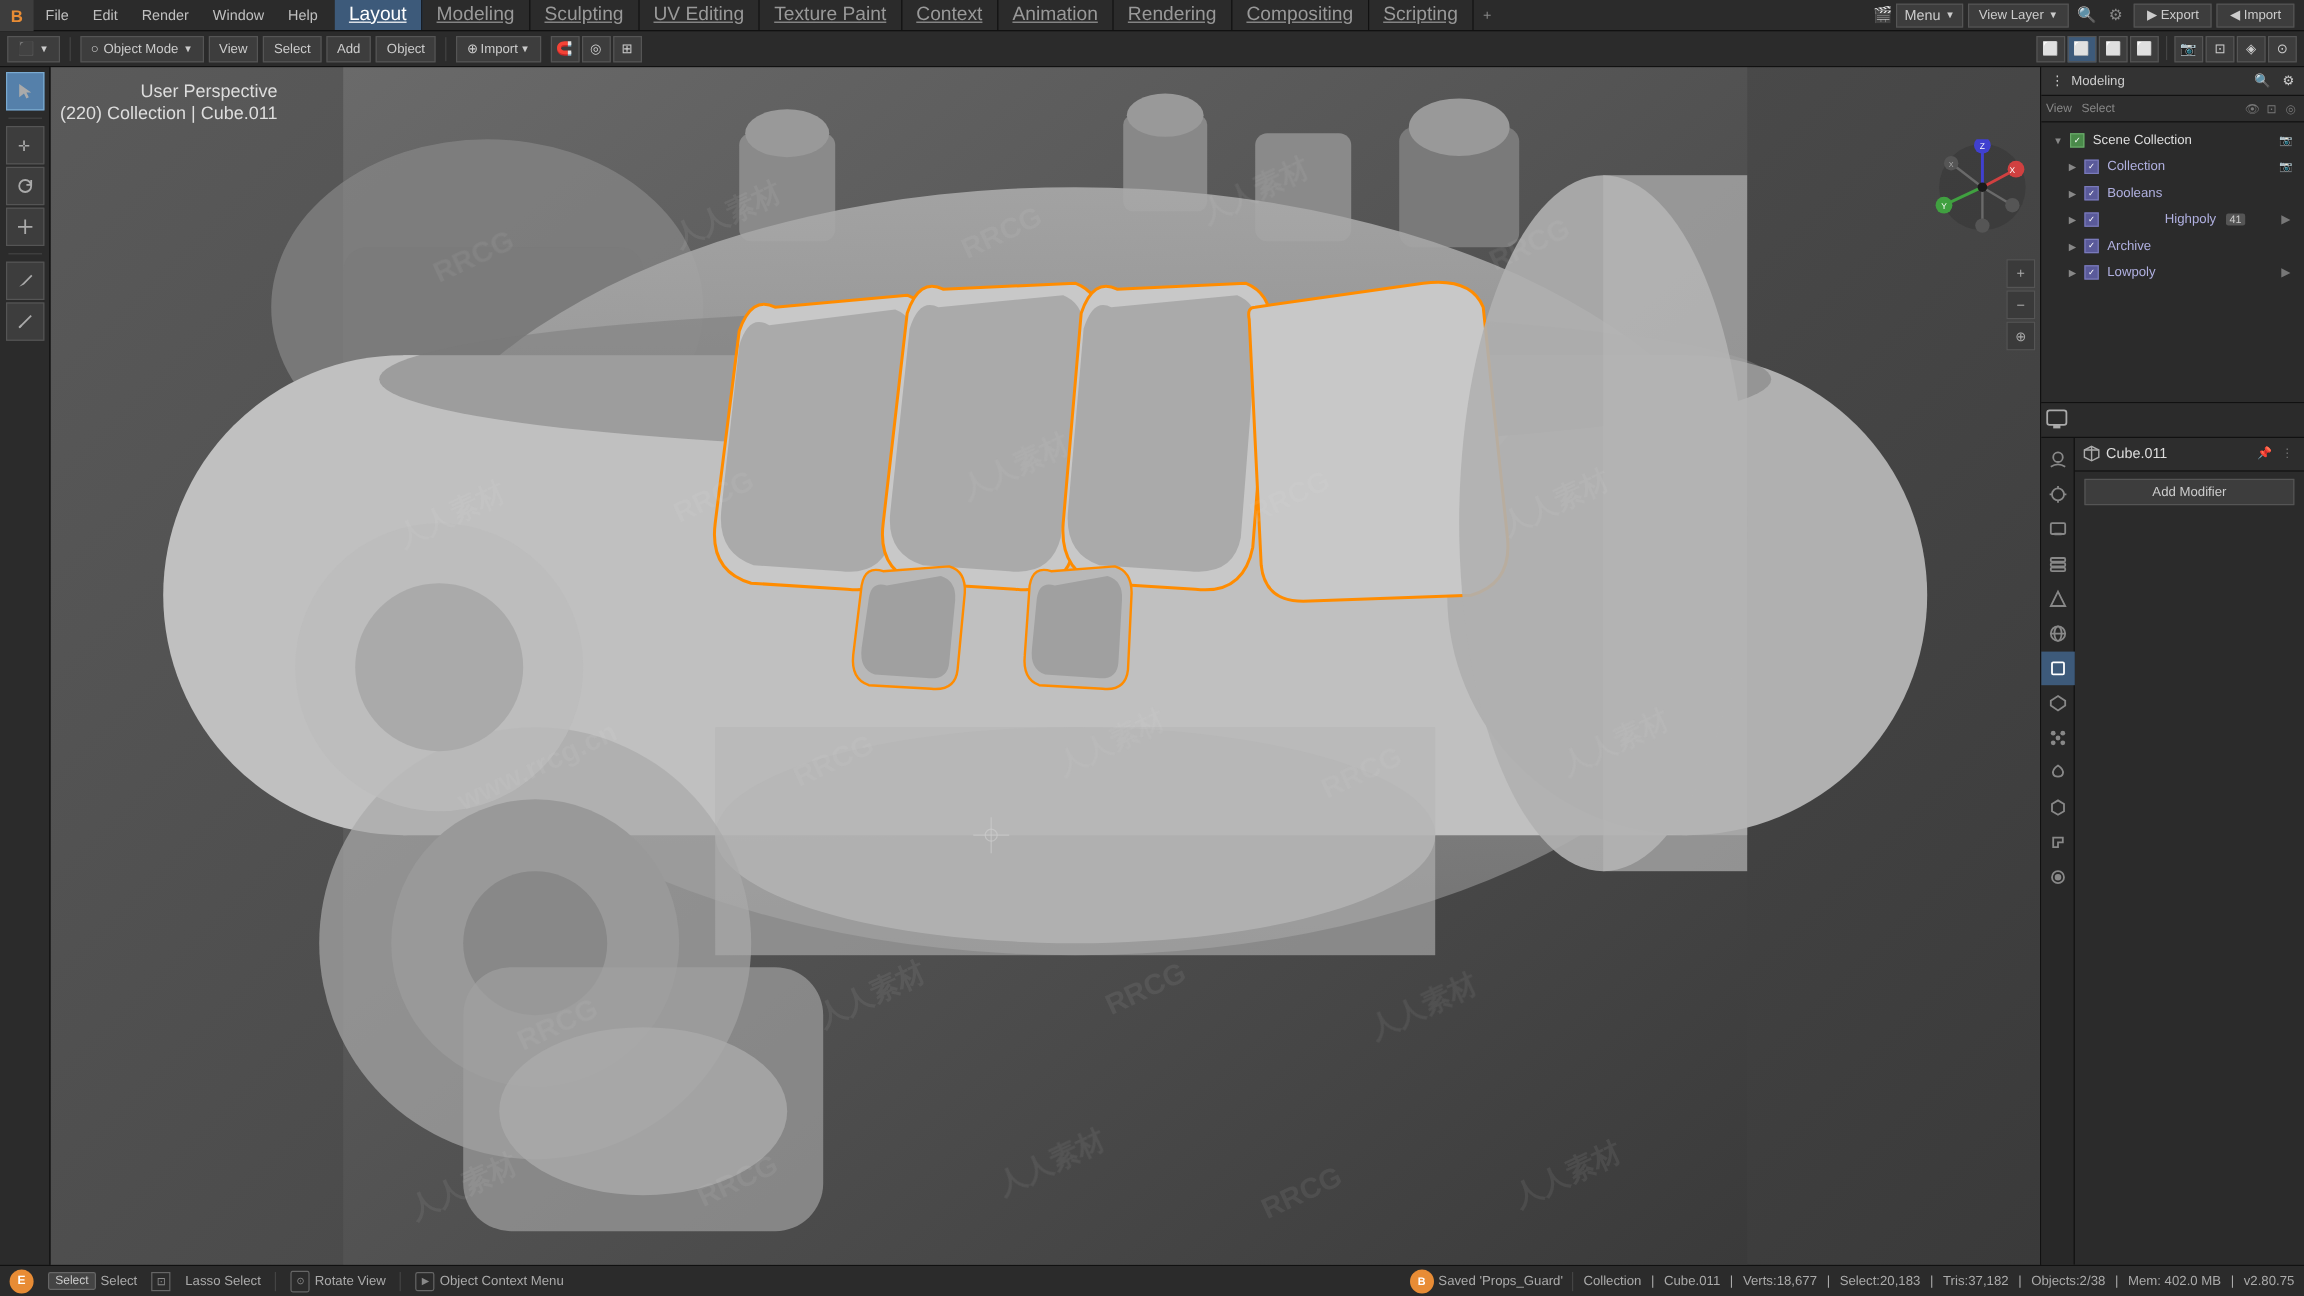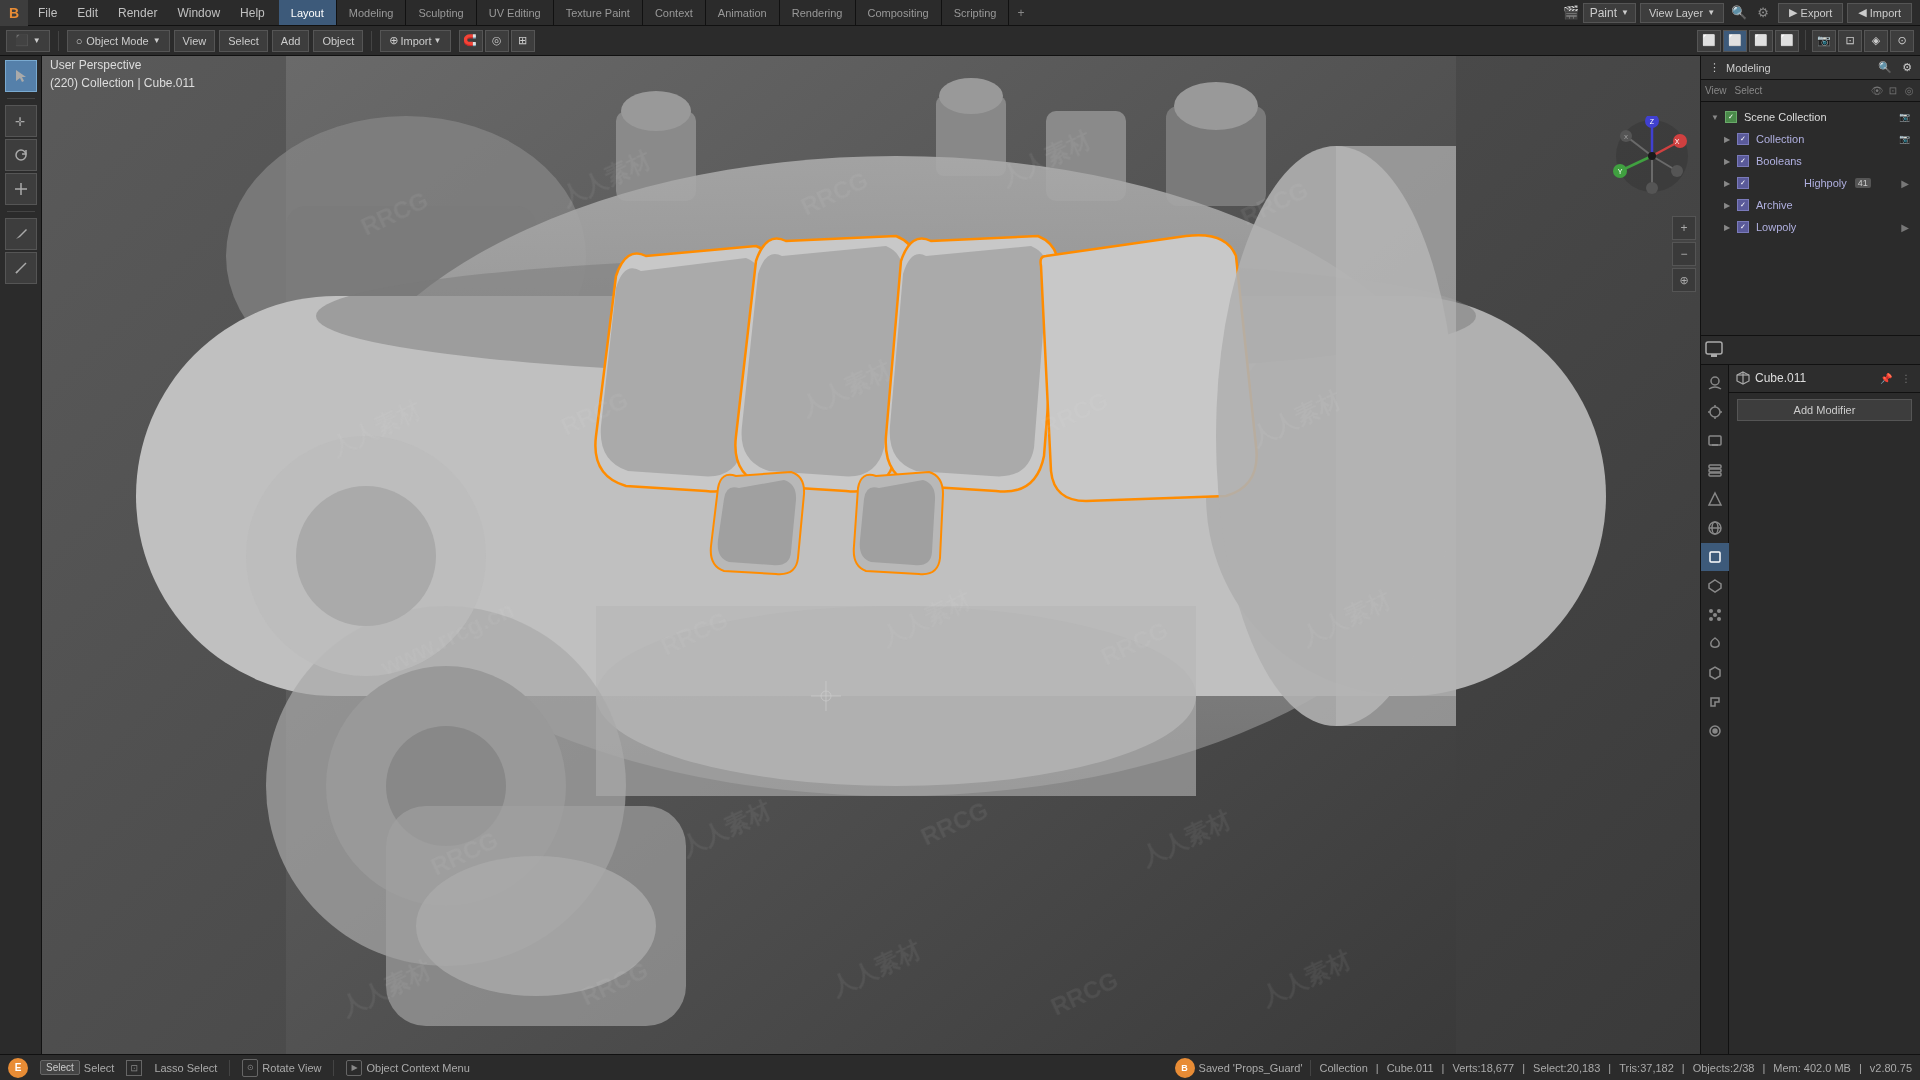--- a/index.html
+++ b/index.html
@@ -53,23 +53,24 @@
       align-items: center;
       height: 100%;
       margin-left: 4px;
     }
     .workspace-tab {
       padding: 0 12px;
       height: 100%;
       display: flex;
       align-items: center;
       cursor: pointer;
-      font-size: 11px;
+      font-size: 16px;
       color: #999;
       border-right: 1px solid #111;
+      text-decoration: underline;
     }
     .workspace-tab.active {
       background: #3d5a7a;
       color: #fff;
     }
 
     .workspace-plus {
       padding: 0 8px;
       height: 100%;
       display: flex;
@@ -196,25 +197,26 @@
     #viewport {
       flex: 1;
       position: relative;
       background: linear-gradient(135deg, #5a5a5a 0%, #3a3a3a 100%);
       overflow: hidden;
     }
 
     
     .viewport-info {
       position: absolute;
-      top: 0;
+      top: 12px;
       left: 8px;
       color: #ddd;
-      font-size: 12px;
+      font-size: 15px;
       pointer-events: none;
+      text-align: right;
     }
     .viewport-info div { line-height: 18px; }
 
     
     .nav-gizmo {
       position: absolute;
       top: 60px;
       right: 8px;
       width: 80px;
       height: 80px;
@@ -419,21 +421,21 @@
     <div class="workspace-tab">Rendering</div>
     <div class="workspace-tab">Compositing</div>
     <div class="workspace-tab">Scripting</div>
     <div class="workspace-plus">+</div>
   </div>
   <div class="top-right-area">
 
     <div style="display:flex;align-items:center;gap:3px;">
       <span style="color:#aaa;font-size:13px;">🎬</span>
       <div class="scene-selector">
-        <span>Paint</span>
+        <span>Menu</span>
         <span style="font-size:8px;">▼</span>
       </div>
     </div>
 
     <div class="view-layer-btn">
       <span>View Layer</span>
       <span style="font-size:8px;margin-left:4px;">▼</span>
     </div>
 
     <div style="display:flex;align-items:center;gap:2px;">

